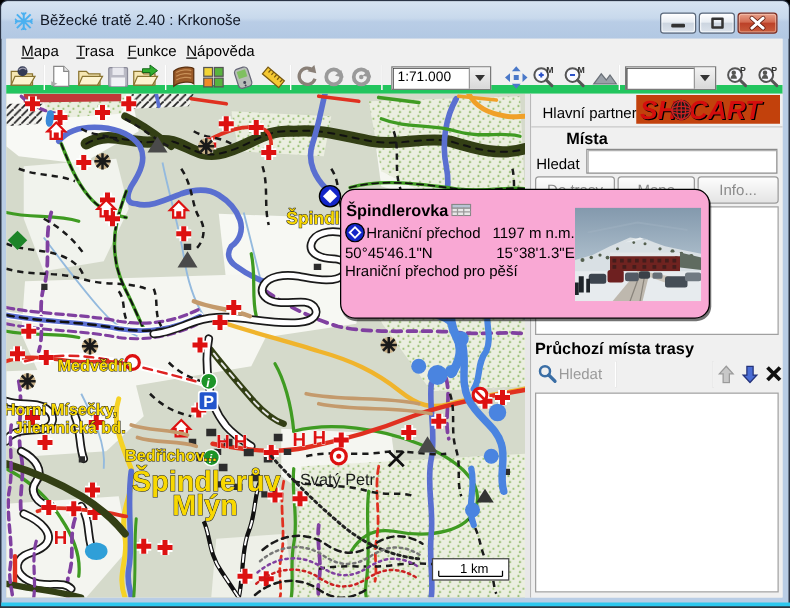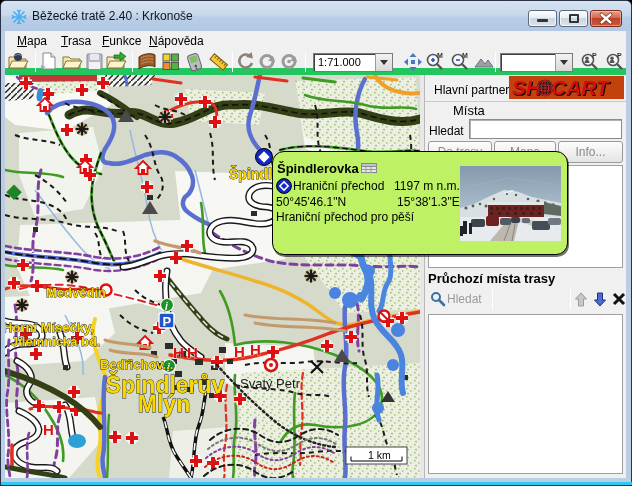--- a/index.html
+++ b/index.html
@@ -22,30 +22,30 @@
 .combo{position:absolute;top:3px;height:19px;background:#fff;border:1px solid #7a7a7a;box-shadow:inset 1px 1px 0 #404040;}
 .combo .txt{position:absolute;left:4px;top:2px;font-size:11px;}
 .combo .drop{position:absolute;right:0;top:0;width:17px;height:17px;background:linear-gradient(#f2f2f2,#d8d8d8);border-left:1px solid #9a9a9a;}
 .combo .drop:after{content:"";position:absolute;left:4px;top:6px;border:4px solid transparent;border-top:5px solid #333;}
 #mapwrap{position:absolute;left:0;top:44px;width:415px;height:403px;background:#d6dccd;overflow:hidden;}
 #splitter{position:absolute;left:415px;top:44px;width:5px;height:403px;background:#e8e8e8;border-right:1px solid #b8b8b8;}
 #rpanel{position:absolute;left:420px;top:44px;width:201px;height:403px;background:#f0f0f0;}
 #rp-top{position:absolute;left:0;top:0;width:100%;height:27px;border-bottom:1px solid #c8c8c8;}
 #hlavni{position:absolute;left:9px;top:8px;font-size:12px;color:#000;}
 #shocart{position:absolute;left:84px;top:1px;width:115px;height:23px;background:#c2410c;overflow:hidden;}
-#mista-h{position:absolute;left:4px;top:28px;font-size:13px;font-weight:normal;padding-left:24px;}
+#mista-h{position:absolute;left:4px;top:28px;font-size:13px;font-weight:bold;padding-left:24px;}
 #hledat1{position:absolute;left:4px;top:49px;font-size:12px;}
 #inp1{position:absolute;left:44px;top:44px;width:153px;height:20px;background:#fff;border:1px solid #8a8a8a;box-shadow:inset 1px 1px 0 #b0b0b0;}
 .pbtn{position:absolute;top:66px;height:22px;background:linear-gradient(#fdfdfd,#e4e4e4);border:1px solid #9a9a9a;border-radius:3px;font-size:12px;color:#8a8a8a;text-align:center;line-height:20px;}
 #list1{position:absolute;left:3px;top:90px;width:195px;height:103px;background:#fff;border:1px solid #a0a0a0;}
 #pruch-h{position:absolute;left:3px;top:196px;font-size:13px;font-weight:bold;text-align:center;}
 #btnrow2{position:absolute;left:3px;top:213px;width:196px;height:24px;}
 #list2{position:absolute;left:3px;top:239px;width:195px;height:160px;background:#fff;border:1px solid #a0a0a0;}
 .tbtn{position:absolute;top:0;height:23px;font-size:12px;color:#000;}
-#balloon{position:absolute;left:267px;top:120px;width:296px;height:104px;background:#bef264;border:1px solid #000;border-radius:12px;box-shadow:1px 2px 0 rgba(0,0,0,.55);}
+#balloon{position:absolute;left:267px;top:120px;width:296px;height:104px;background:#f9a8d4;border:1px solid #000;border-radius:12px;box-shadow:1px 2px 0 rgba(0,0,0,.55);}
 #balloon .b-title{position:absolute;left:4px;top:9px;font-size:13px;font-weight:bold;color:#000;}
 #balloon .r2a{position:absolute;left:20px;top:27px;font-size:12px;}
 #balloon .r2b{position:absolute;left:121px;top:27px;font-size:12px;}
 #balloon .r3a{position:absolute;left:3px;top:43px;font-size:12px;}
 #balloon .r3b{position:absolute;left:124px;top:43px;font-size:12px;}
 #balloon .r4{position:absolute;left:3px;top:58px;font-size:12px;}
 #photo{position:absolute;left:187px;top:14px;width:101px;height:75px;overflow:hidden;}
 </style>
 </head>
 <body>

